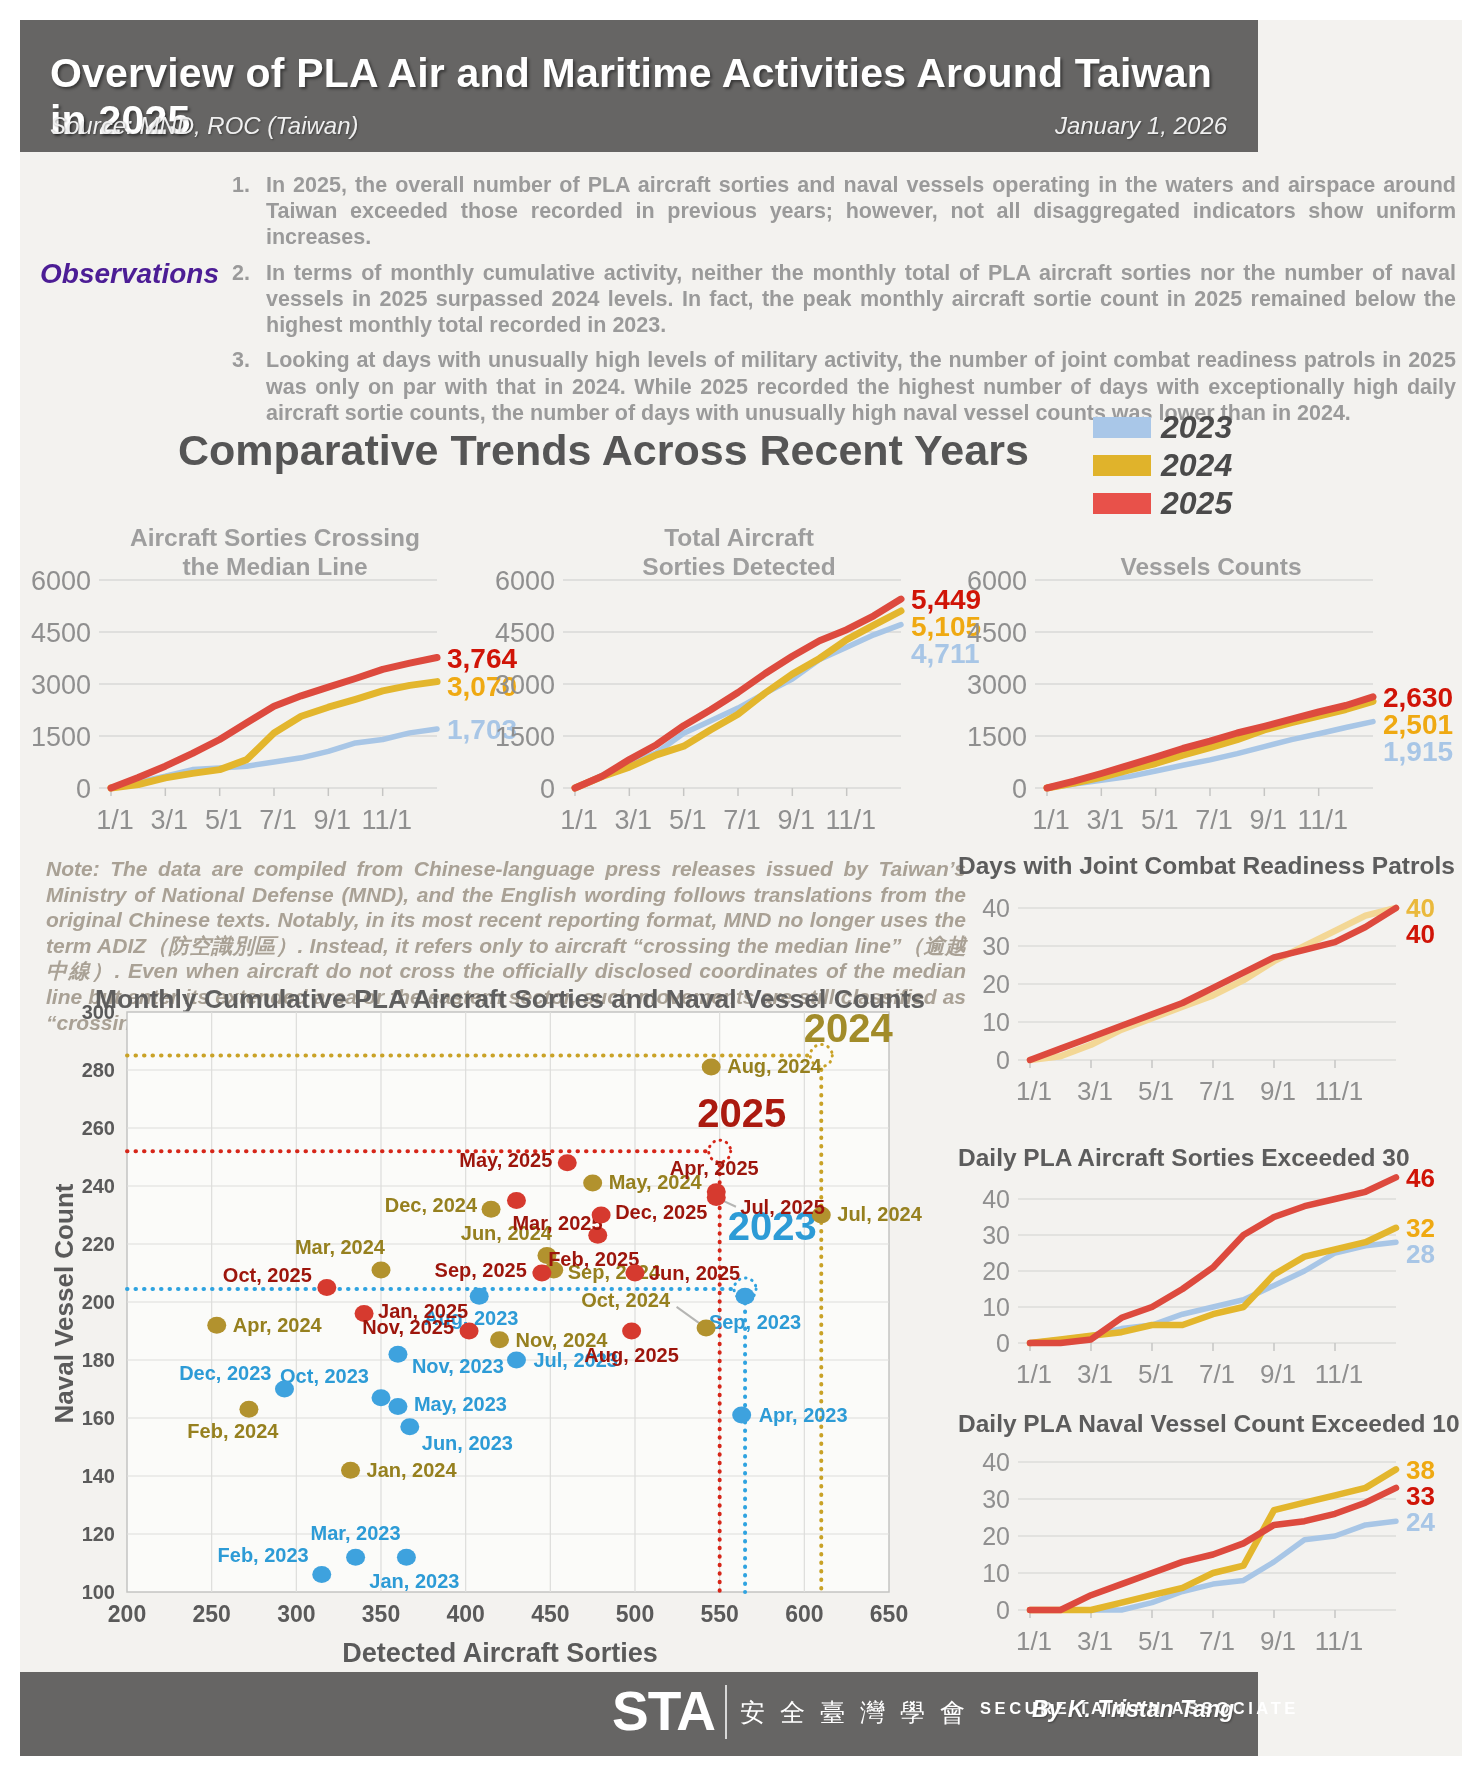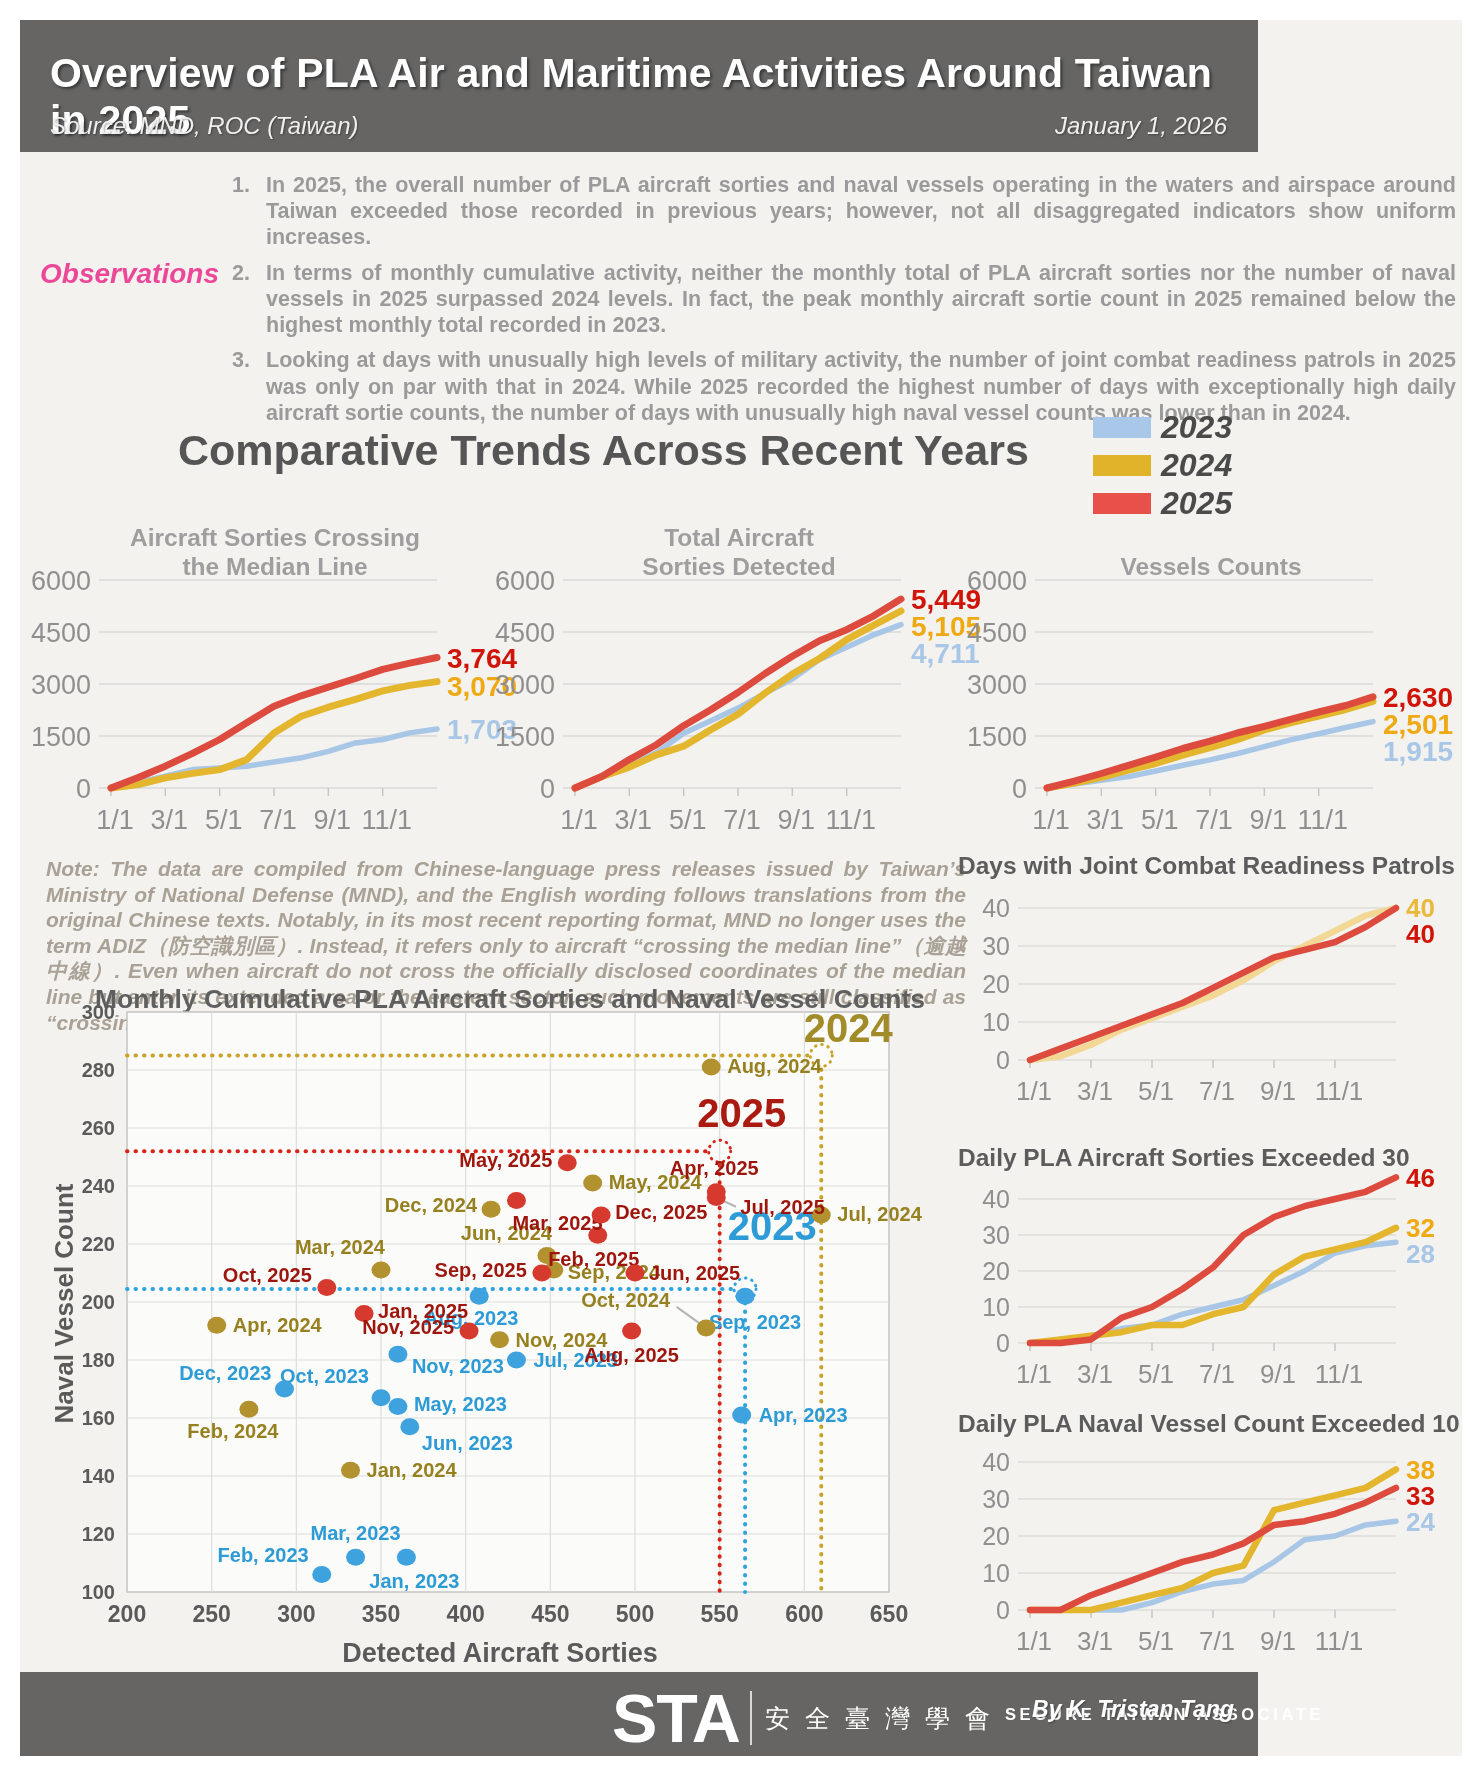--- a/index.html
+++ b/index.html
@@ -5,21 +5,21 @@
   * { margin:0; padding:0; box-sizing:border-box; }
   body { background:#fff; font-family:"Liberation Sans", sans-serif; }
   .page { position:relative; width:1482px; height:1766px; background:#ffffff; overflow:hidden; }
   .content-bg { position:absolute; left:20px; top:20px; width:1442px; height:1736px; background:#f3f2ef; }
 
   .band { position:absolute; left:20px; width:1238px; background:#666564; color:#fff; }
   .header-band { top:20px; height:132px; }
   .page-title { position:absolute; left:30px; top:30px; font-size:41px; font-weight:bold; letter-spacing:0.2px; text-shadow:2px 2px 3px rgba(0,0,0,0.45); }
   .sub-row { position:absolute; left:30px; right:31px; bottom:12px; display:flex; justify-content:space-between; font-style:italic; font-size:24px; color:#efefef; text-shadow:1px 1px 2px rgba(0,0,0,0.35); }
 
-  .obs-label { position:absolute; left:40px; top:258px; font-size:28px; font-weight:bold; font-style:italic; color:#ec4899; }
+  .obs-label { position:absolute; left:40px; top:258px; font-size:28px; font-weight:bold; font-style:italic; color:#4c1d95; }
   .obs-list { position:absolute; left:232px; top:172px; width:1224px; }
   .obs-item { display:flex; margin-bottom:9px; font-size:21.5px; font-weight:600; color:#9a9a9a; line-height:1.22; }
   .obs-num { width:34px; flex:none; text-align:left; }
   .obs-txt { flex:1; text-align:justify; }
 
   .trends-title { position:absolute; left:178px; top:426px; font-size:43px; font-weight:bold; color:#555; }
   .legend { position:absolute; left:1093px; top:408px; }
   .lg-row { display:flex; align-items:center; height:38px; }
   .lg-swatch { width:58px; height:21px; margin-right:10px; flex:none; }
   .lg-txt { font-size:32px; font-weight:bold; font-style:italic; color:#4a4a4a; line-height:1; }
@@ -37,21 +37,21 @@
 
   .mini-title { position:absolute; left:958px; width:515px; font-size:24.5px; font-weight:bold; color:#5c5c5c; }
   #t-m1 { top:852px; }
   #t-m2 { top:1144px; }
   #t-m3 { top:1410px; }
 
   svg { position:absolute; overflow:visible; font-family:"Liberation Sans", sans-serif; }
 
   .footer-band { top:1672px; height:84px; }
   .logo { position:absolute; left:592px; top:12px; display:flex; align-items:center; }
-  .sta { font-size:68px; font-weight:bold; letter-spacing:-1px; line-height:1; }
+  .sta { font-size:55px; font-weight:bold; letter-spacing:-1px; line-height:1; }
   .logo-divider { width:2px; height:54px; background:#fff; opacity:0.75; margin:0 13px 0 10px; }
   .org { display:flex; flex-direction:row; justify-content:center; }
   .org-zh { font-size:25px; letter-spacing:15px; white-space:nowrap; line-height:1.2; }
   .org-en { font-size:16.5px; letter-spacing:3.6px; font-weight:bold; white-space:nowrap; margin-top:2px; }
   .byline { position:absolute; right:24px; top:24px; font-size:23px; font-weight:bold; font-style:italic; text-shadow:1px 1px 2px rgba(0,0,0,0.35); }
 </style>
 </head>
 <body>
 
 <div class="page">

